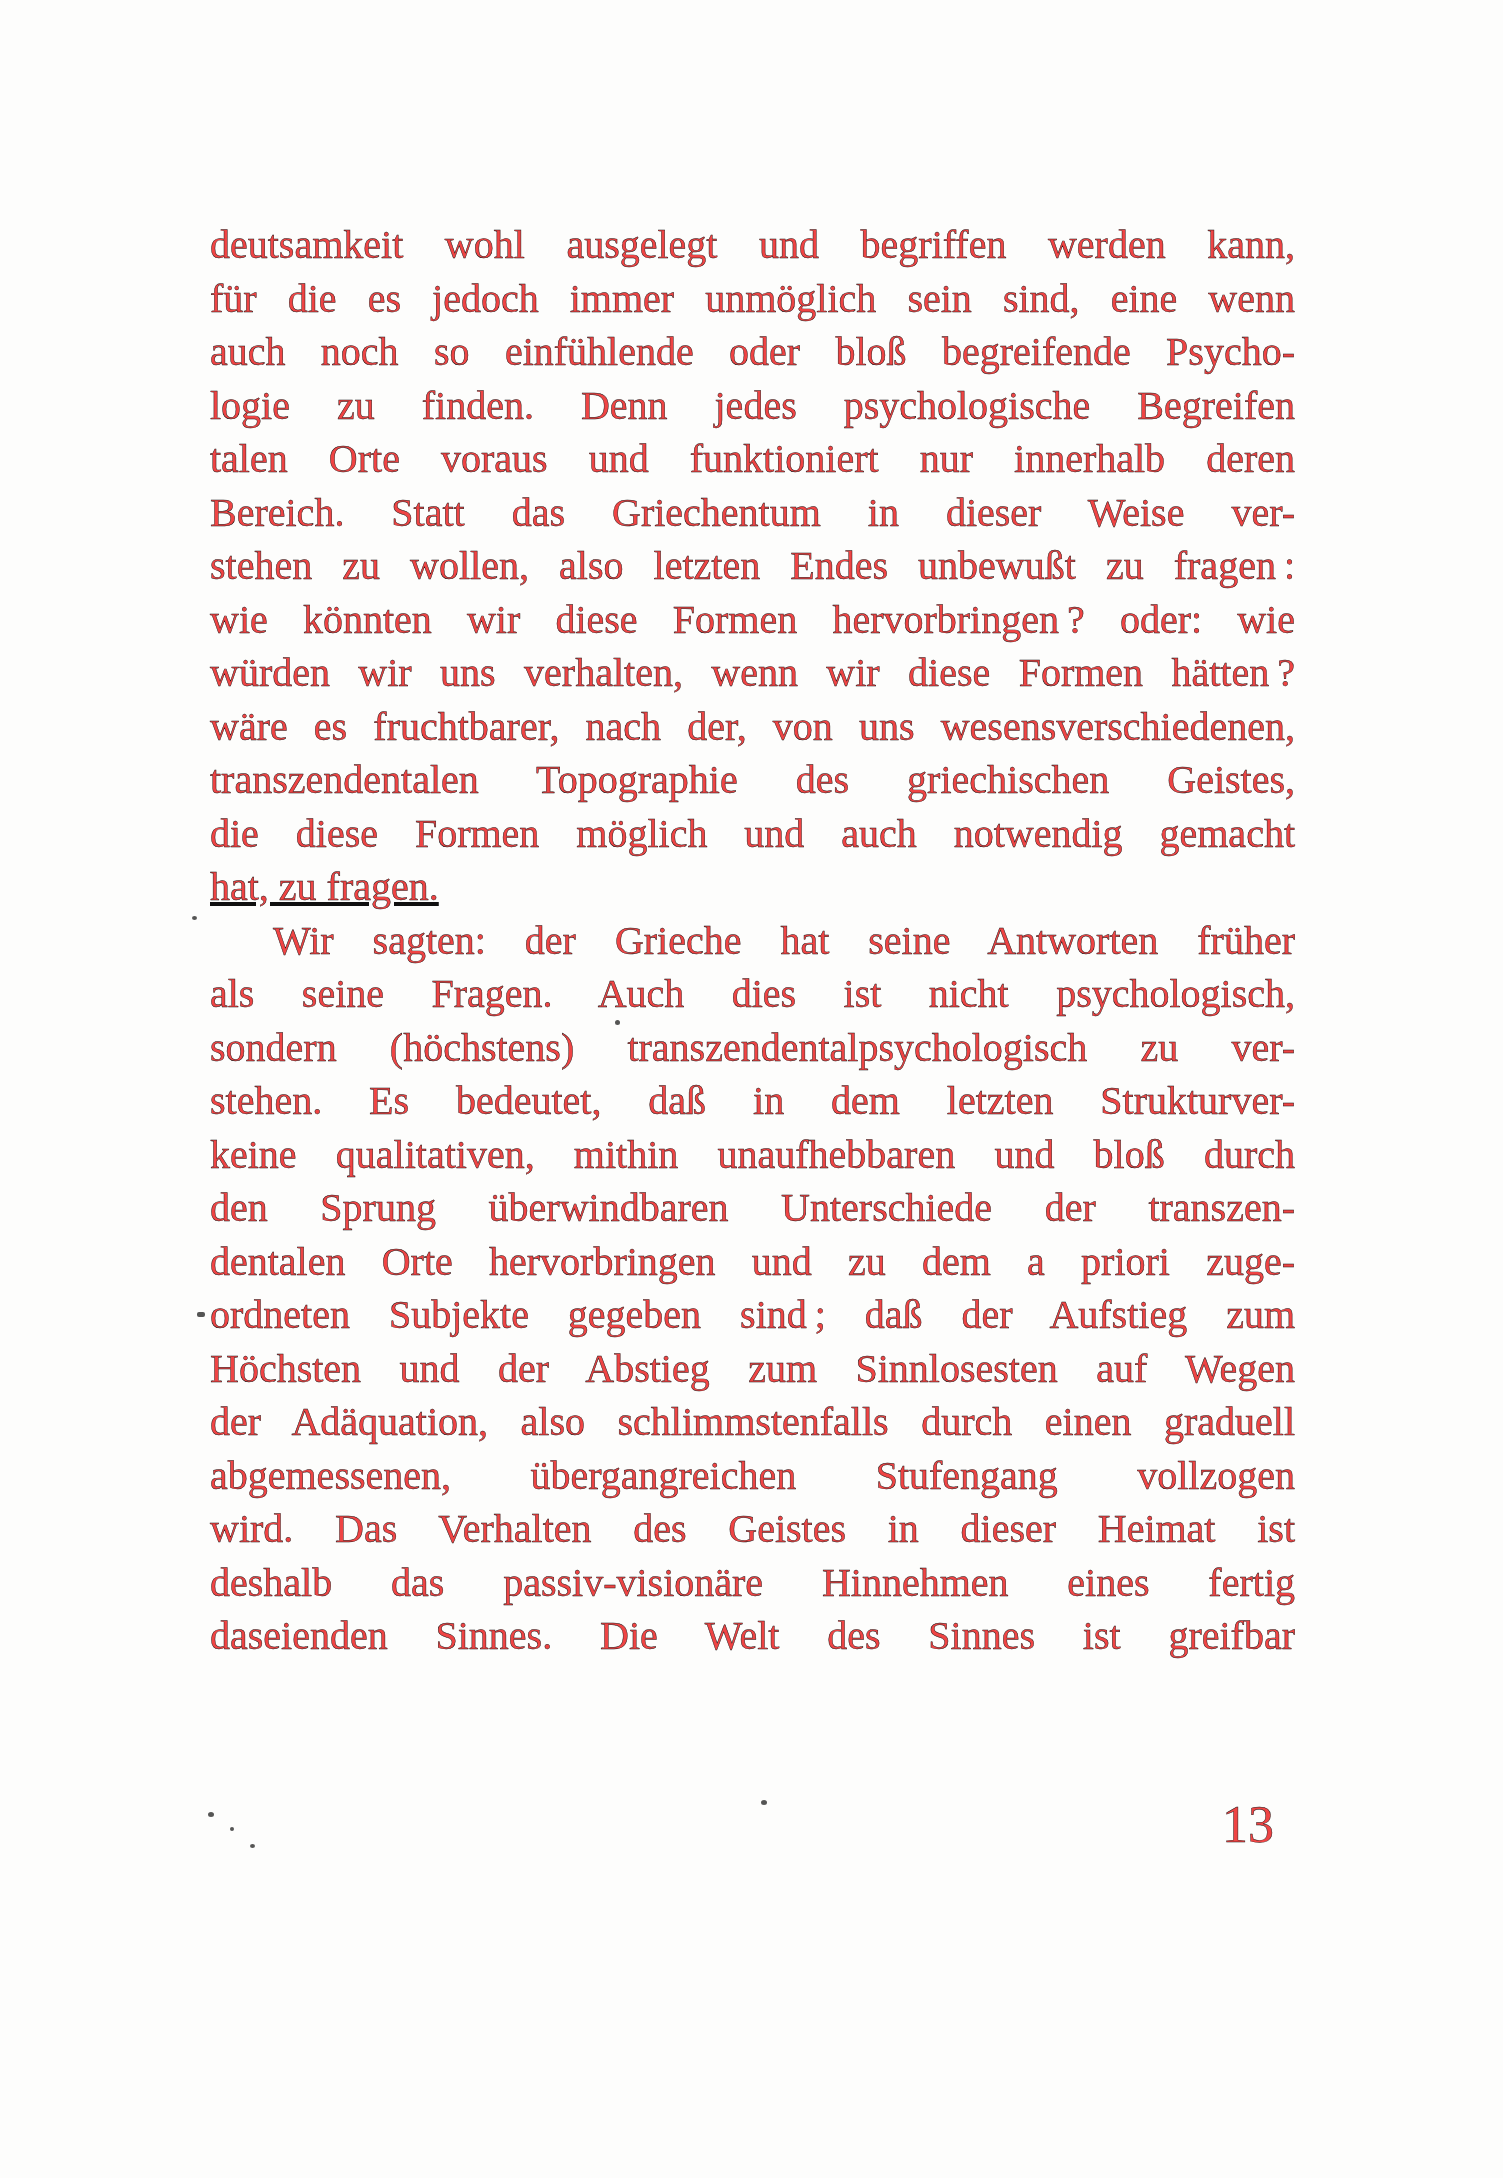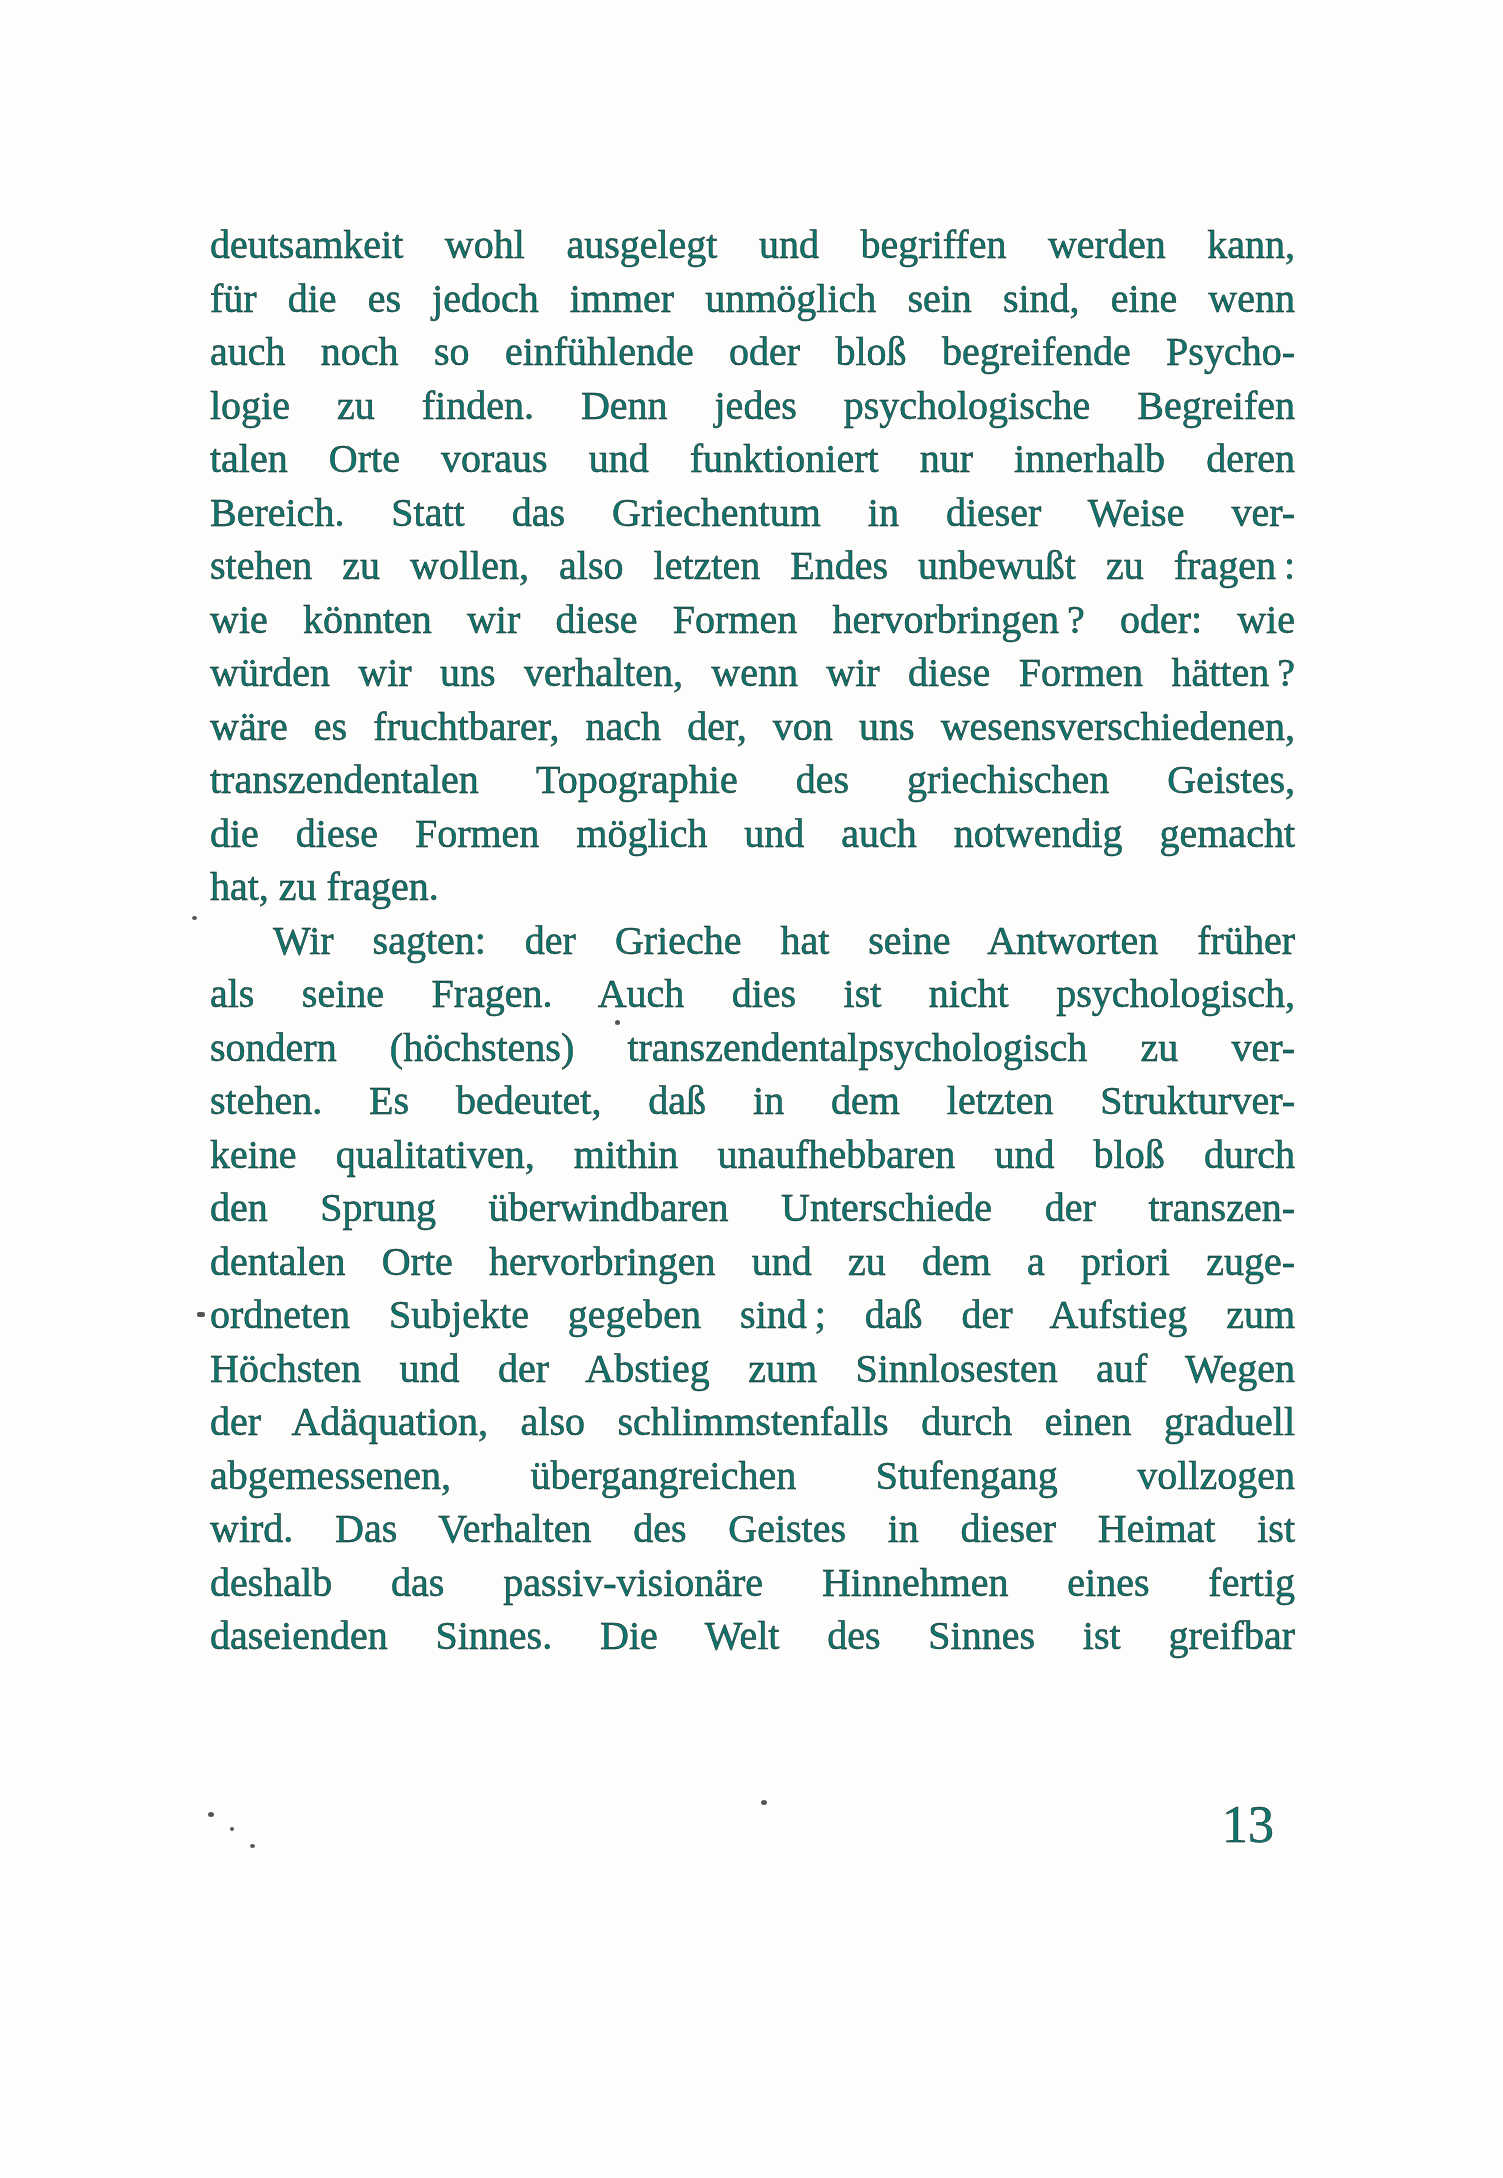--- a/index.html
+++ b/index.html
@@ -8,21 +8,21 @@
     width: 1503px;
     height: 2178px;
     background: #fcfcfb;
     overflow: hidden;
   }
   .scan-page {
     position: relative;
     width: 1503px;
     height: 2178px;
     background: #fdfdfc;
-    color: #0f766e;
+    color: #ef4444;
     font-family: "Liberation Serif", "DejaVu Serif", serif;
     -webkit-text-stroke: 0.45px #101010;
   }
   .text-block {
     position: absolute;
     left: 210px;
     top: 218px;
     width: 1085px;
   }
   .para { margin: 0; padding: 0; }
@@ -31,20 +31,21 @@
     font-size: 40px;
     line-height: 53.5px;
     text-align: justify;
     text-align-last: justify;
     text-justify: inter-word;
     white-space: normal;
   }
   .line--flush {
     text-align: right;
     text-align-last: left;
+    text-decoration: underline;
   }
   .line--indent {
     text-indent: 63px;
   }
   .page-number {
     position: absolute;
     left: 1222px;
     top: 1802px;
     font-size: 52px;
     line-height: 46px;

